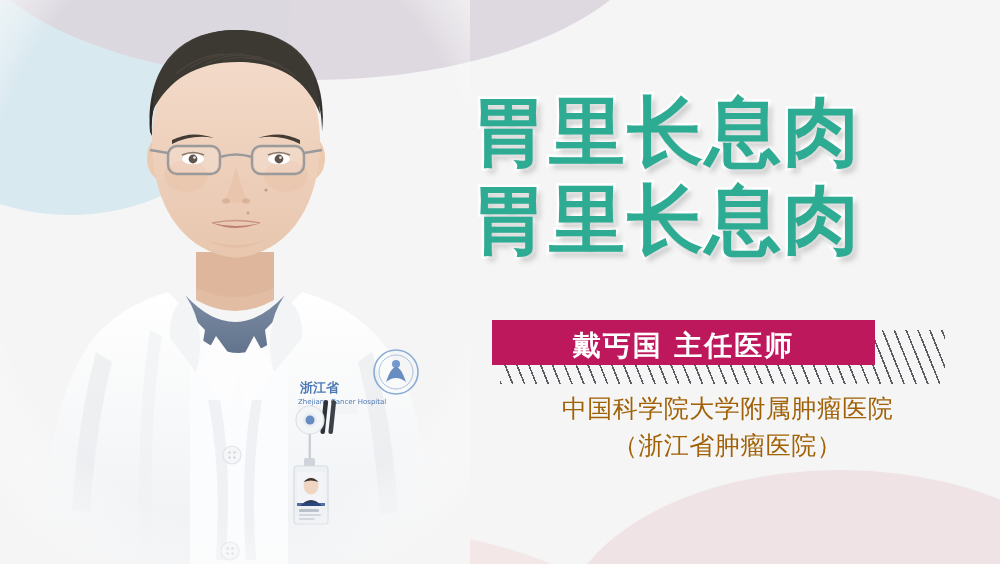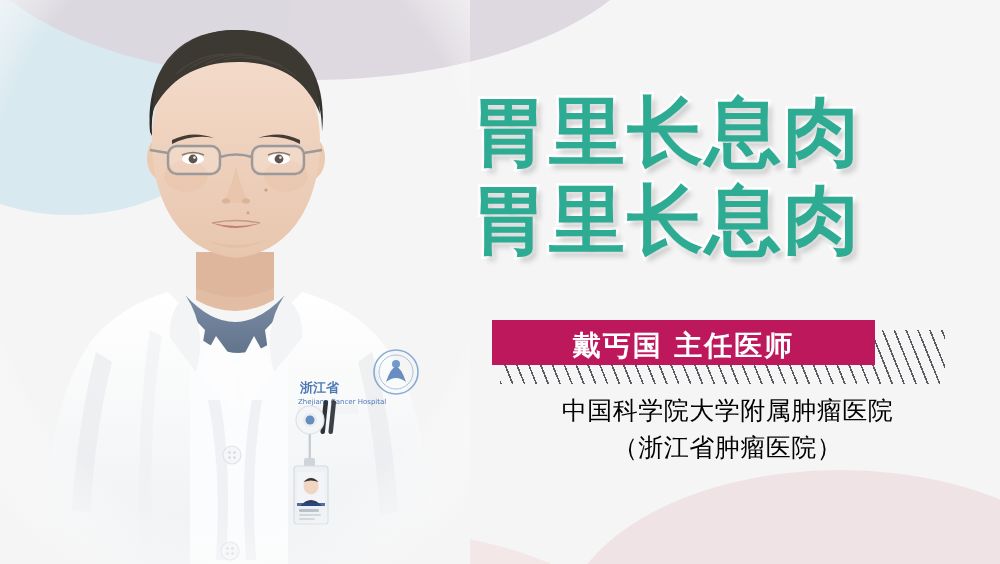--- a/index.html
+++ b/index.html
@@ -90,22 +90,22 @@
     font-weight:700;
     font-size:28px;
     letter-spacing:2px;
     white-space:nowrap;
   }
 
   
   .affil{
     position:absolute;left:0;top:392px;width:545px;
     text-align:center;
-    color:#000000;
-    font-family:Liberation Serif, serif;
+    color:#a16207;
+    font-family:Liberation Mono, monospace;
     font-size:25px;
     line-height:37px;
     letter-spacing:.5px;
   }
   .affil div{white-space:nowrap;}
 
   
   .watermark{
     position:absolute;left:48px;top:503px;
     font-family:"DejaVu Sans","Liberation Sans",sans-serif;

